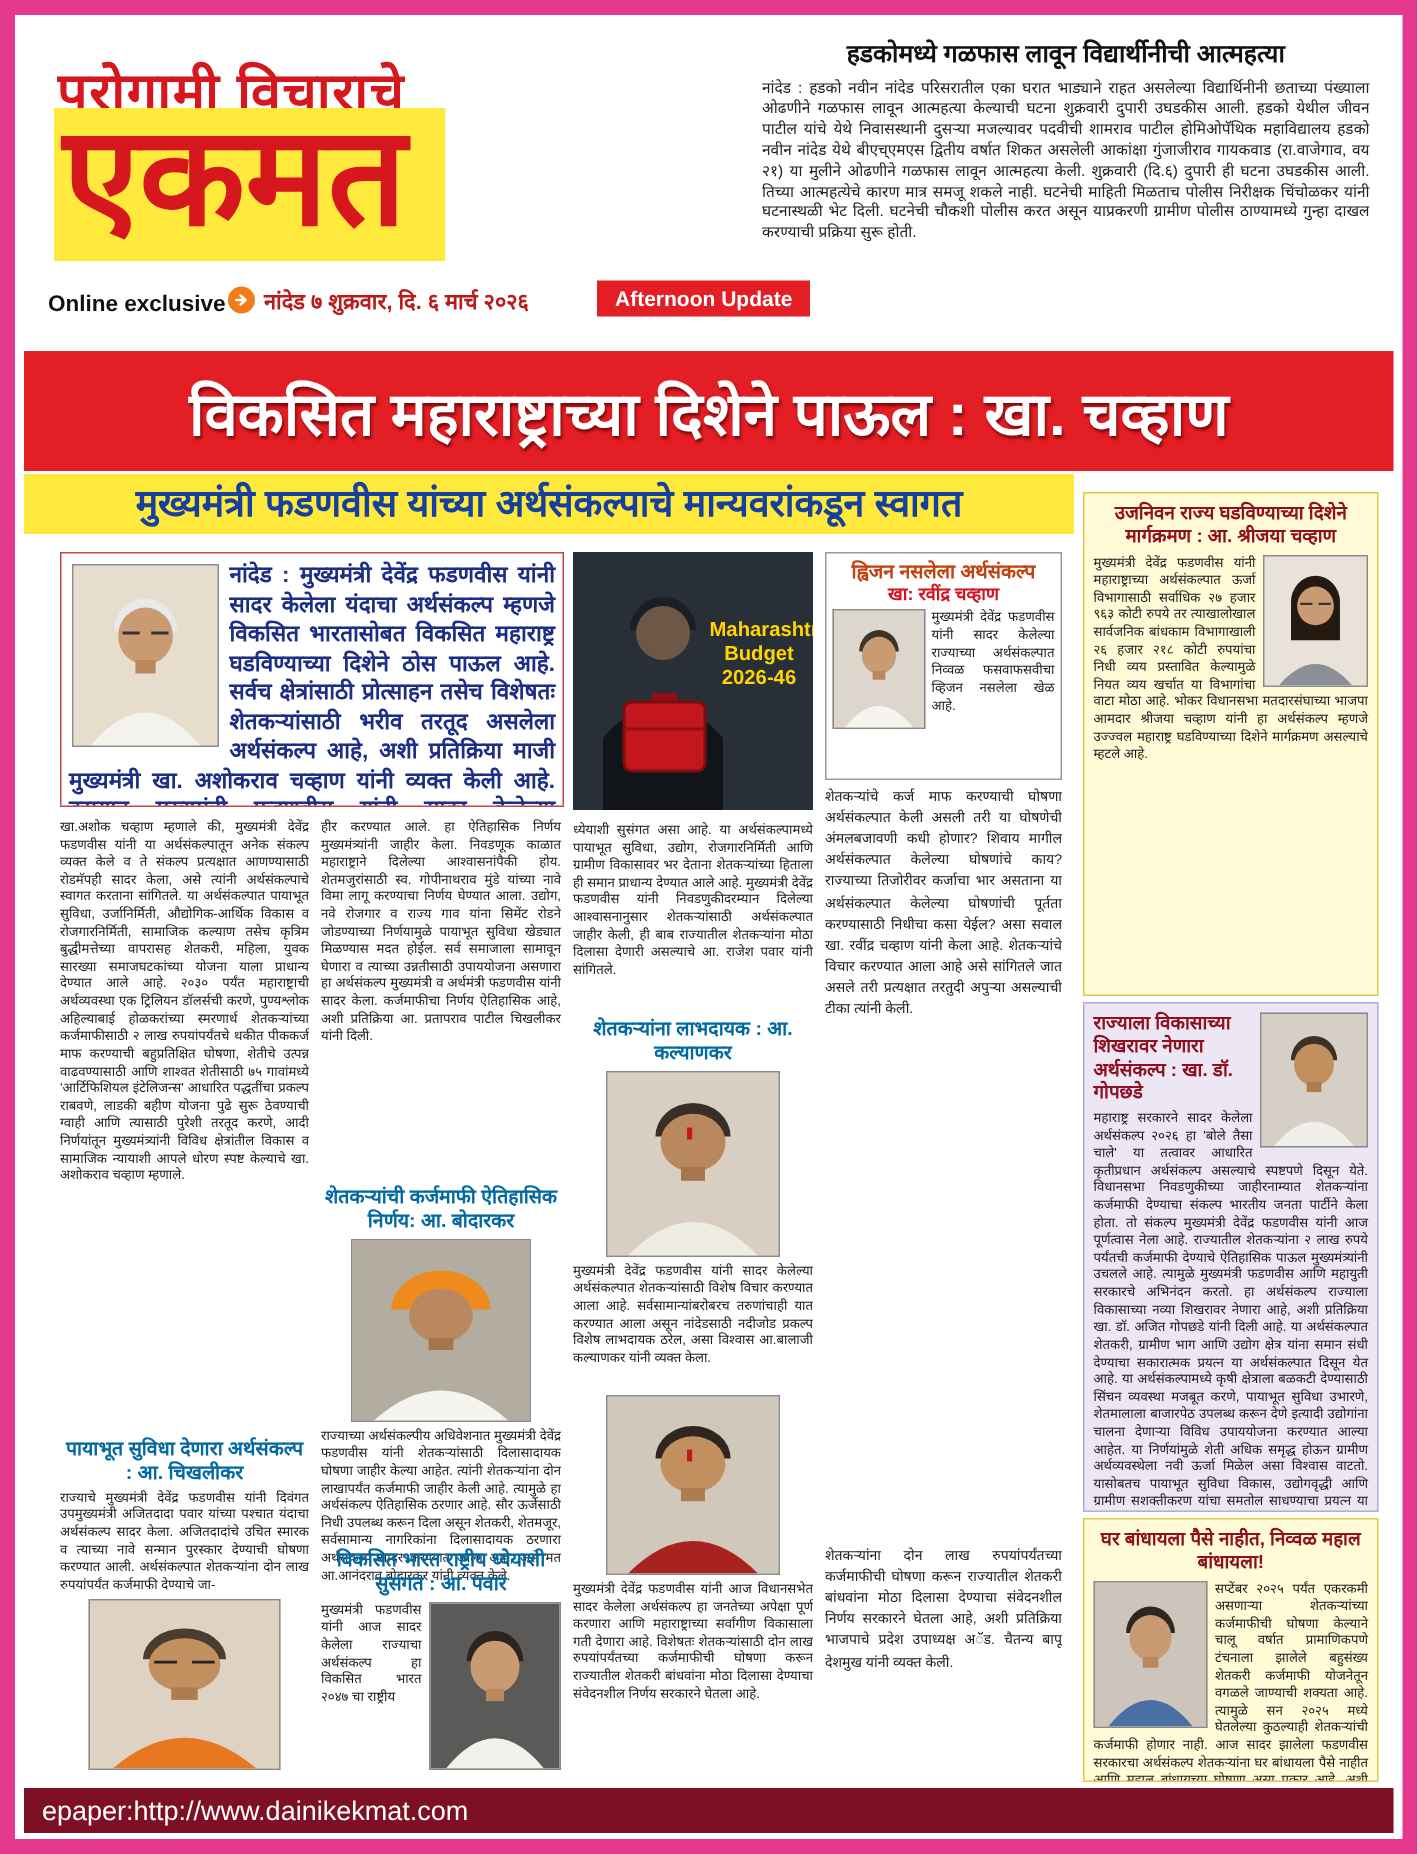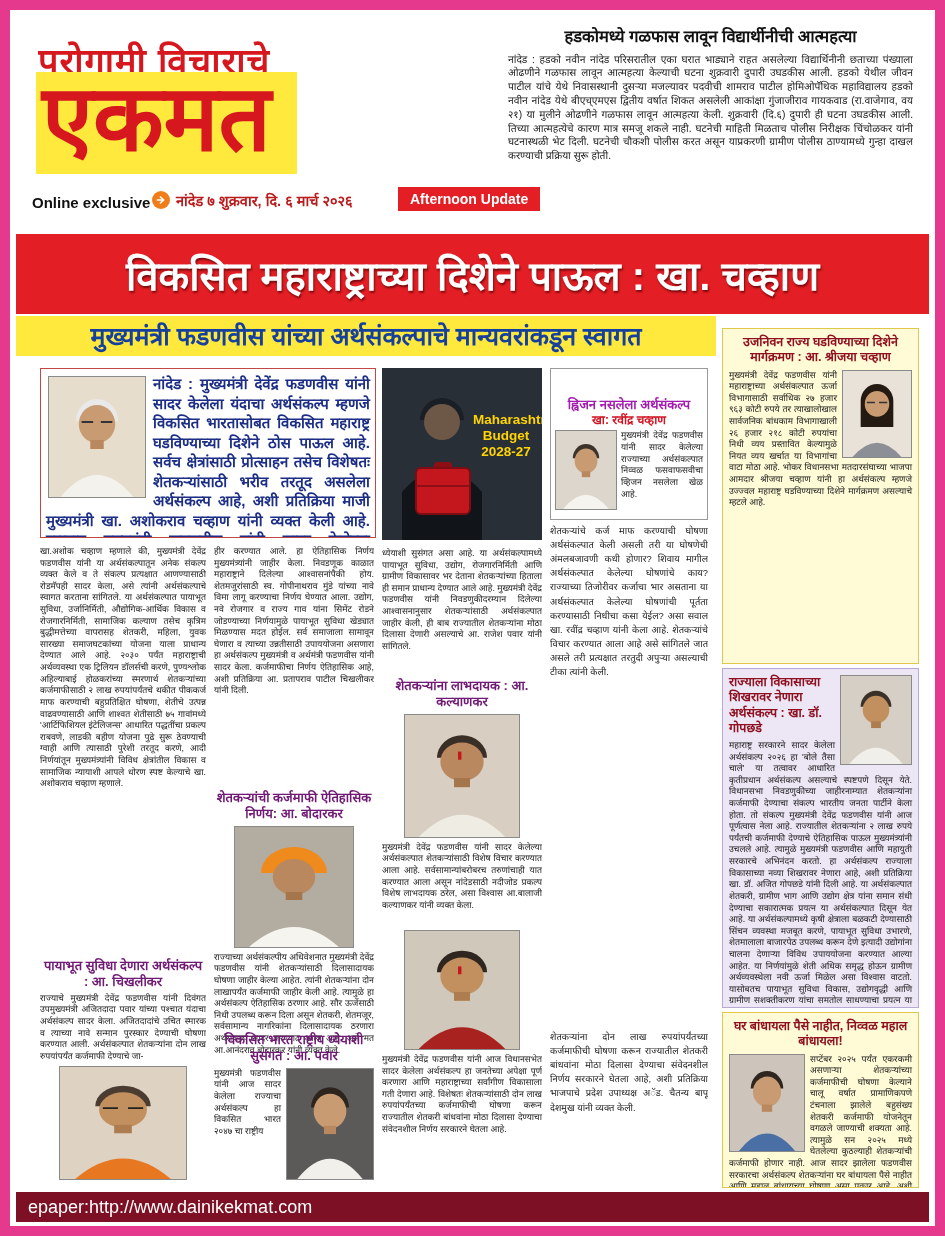--- a/index.html
+++ b/index.html
@@ -25,22 +25,22 @@
   .disc svg{width:12px;height:12px;}
   .badge{background:#e31e24;color:#fff;font-size:14px;font-weight:800;padding:4px 12px;}
   .top-story .ts-head{font-size:16.5px;font-weight:800;color:#111;text-align:center;line-height:1.25;}
   .top-story .ts-body{margin-top:6px;font-size:10.3px;line-height:1.34;text-align:justify;color:#222;}
   
   .banner{background:#e31e24;display:flex;align-items:center;justify-content:center;}
   .banner span{color:#ffffff;font-size:40px;font-weight:900;text-shadow:1px 2px 2px #7a0b0e;white-space:nowrap;}
   .subhead{background:#ffe93d;color:#15409e;font-size:25px;font-weight:800;text-align:center;line-height:40px;white-space:nowrap;}
   
   .body-text{font-size:8.8px;line-height:1.32;text-align:justify;color:#1b1b1b;}
-  .sec-h{font-weight:800;text-align:center;color:#701a75;font-size:13px;line-height:1.22;}
-  .sec-h.red{color:#a21caf;margin-top:24px;}
+  .sec-h{font-weight:800;text-align:center;color:#0369a1;font-size:13px;line-height:1.22;}
+  .sec-h.red{color:#c2410c;}
   .sec-h.red2{color:#d11423;font-size:12px;}
   .sec-h.maroon{color:#8f1020;font-size:12.5px;}
   .photo{border:1px solid #8a8a8a;background:#cfcfcf;}
   .photo svg{display:block;width:100%;height:100%;}
   
   .lead-box{border:1px solid #c24848;padding:5px;}
   .lead-photo{float:left;width:96px;height:120px;margin:2px 7px 2px 2px;}
   .lead-text{font-size:15px;font-weight:700;color:#1c2e86;line-height:1.3;text-align:justify;}
   
   .budget-box{background:#232a31;}
@@ -116,21 +116,21 @@
       <path d="M38 52a22 22 0 0 1 44 0z" fill="#1a1f25"></path>
       <circle cx="60" cy="54" r="18" fill="#6d5847"></circle>
       <path d="M20 124Q60 78 100 124V172H20Z" fill="#11151a"></path>
       <rect x="52" y="94" width="18" height="8" rx="3" fill="#8d0f15"></rect>
       <rect x="34" y="100" width="54" height="46" rx="5" fill="#c4161d" stroke="#7c0d12" stroke-width="2"></rect>
       <line x1="34" y1="118" x2="88" y2="118" stroke="#8d0f15" stroke-width="2"></line>
     </svg>
     <div class="budget-caption">
       <div>Maharashtra</div>
       <div>Budget</div>
-      <div>2028-27</div>
+      <div>2026-46</div>
     </div>
   </div>
 
   <div class="abs body-text" style="left:30px;top:536px;width:166px;height:410px;">खा.अशोक चव्हाण म्हणाले की, मुख्यमंत्री देवेंद्र फडणवीस यांनी या अर्थसंकल्पातून अनेक संकल्प व्यक्त केले व ते संकल्प प्रत्यक्षात आणण्यासाठी रोडमॅपही सादर केला, असे त्यांनी अर्थसंकल्पाचे स्वागत करताना सांगितले. या अर्थसंकल्पात पायाभूत सुविधा, उर्जानिर्मिती, औद्योगिक-आर्थिक विकास व रोजगारनिर्मिती, सामाजिक कल्याण तसेच कृत्रिम बुद्धीमत्तेच्या वापरासह शेतकरी, महिला, युवक सारख्या समाजघटकांच्या योजना याला प्राधान्य देण्यात आले आहे. २०३० पर्यंत महाराष्ट्राची अर्थव्यवस्था एक ट्रिलियन डॉलर्सची करणे, पुण्यश्लोक अहिल्याबाई होळकरांच्या स्मरणार्थ शेतकऱ्यांच्या कर्जमाफीसाठी २ लाख रुपयांपर्यंतचे थकीत पीककर्ज माफ करण्याची बहुप्रतिक्षित घोषणा, शेतीचे उत्पन्न वाढवण्यासाठी आणि शाश्वत शेतीसाठी ७५ गावांमध्ये 'आर्टिफिशियल इंटेलिजन्स' आधारित पद्धतींचा प्रकल्प राबवणे, लाडकी बहीण योजना पुढे सुरू ठेवण्याची ग्वाही आणि त्यासाठी पुरेशी तरतूद करणे, आदी निर्णयांतून मुख्यमंत्र्यांनी विविध क्षेत्रांतील विकास व सामाजिक न्यायाशी आपले धोरण स्पष्ट केल्याचे खा. अशोकराव चव्हाण म्हणाले.</div>
 
   <div class="abs" style="left:30px;top:948px;width:166px;height:228px;">
     <div class="sec-h">पायाभूत सुविधा देणारा अर्थसंकल्प : आ. चिखलीकर</div>
     <div class="body-text" style="margin-top:3px;">राज्याचे मुख्यमंत्री देवेंद्र फडणवीस यांनी दिवंगत उपमुख्यमंत्री अजितदादा पवार यांच्या पश्चात यंदाचा अर्थसंकल्प सादर केला. अजितदादांचे उचित स्मारक व त्याच्या नावे सन्मान पुरस्कार देण्याची घोषणा करण्यात आली. अर्थसंकल्पात शेतकऱ्यांना दोन लाख रुपयांपर्यंत कर्जमाफी देण्याचे जा-</div>
     <div class="photo center-photo" style="width:126px;height:112px;">
       <svg viewBox="0 0 100 120" preserveAspectRatio="none">

